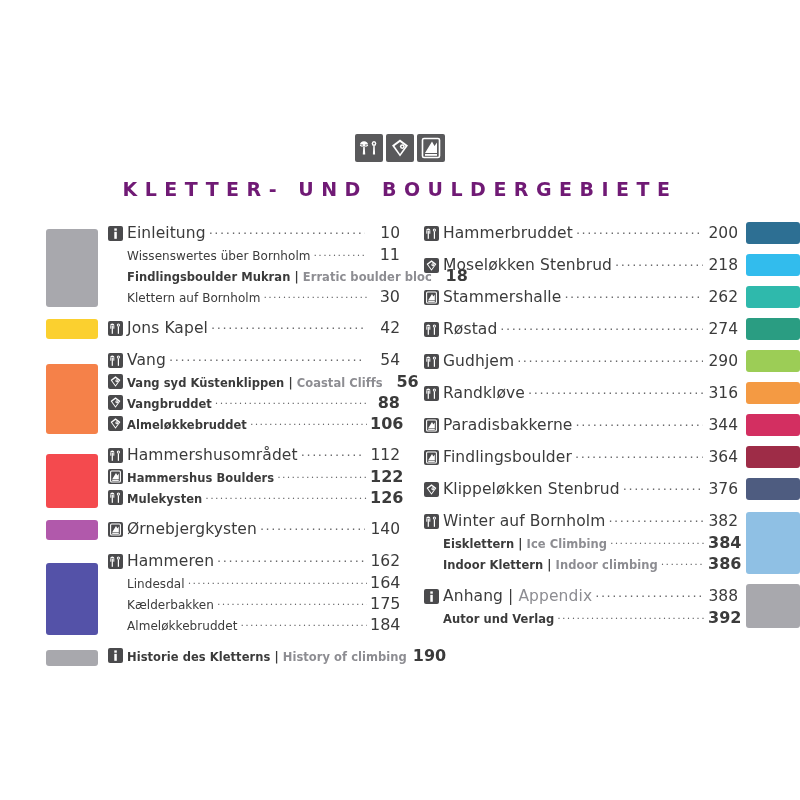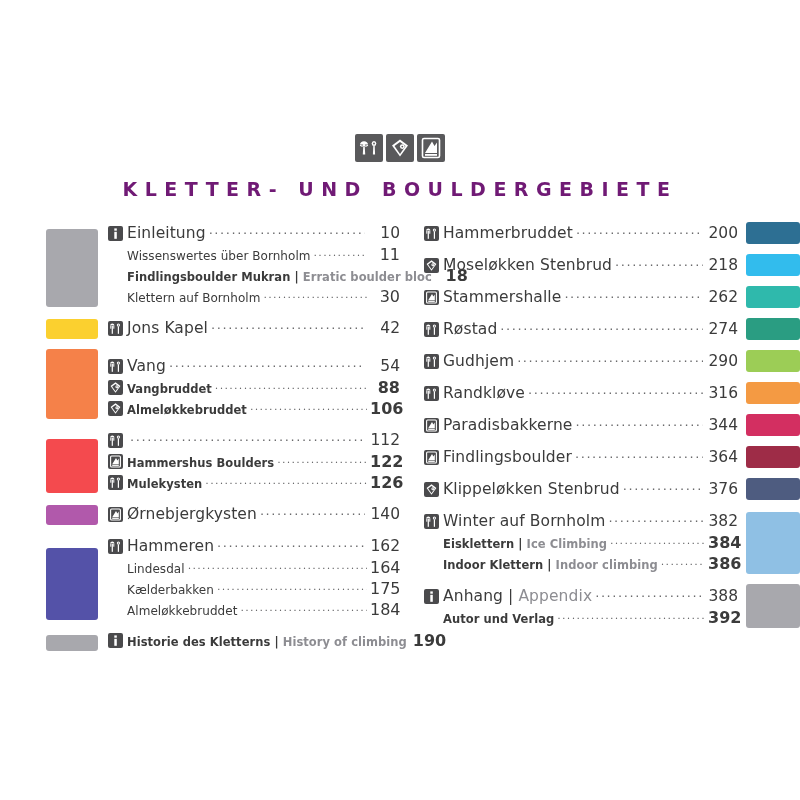--- a/index.html
+++ b/index.html
@@ -284,340 +284,354 @@
             </div>
             <div class="row sub">
               <span class="ico">
                 <svg width="15" height="15" viewBox="0 0 15 15">
                   <path d="M7.5 2.3 L12.4 5.9 L7.5 12.8 L2.6 5.9 Z" fill="#fff"></path>
                   <path d="M7.5 4 L10.9 6.5 L7.5 11.2 L4.1 6.5 Z" fill="#4a4a4c"></path>
                   <circle cx="8.9" cy="6.7" r="1.5" fill="#fff"></circle>
                   <circle cx="8.9" cy="6.7" r="0.55" fill="#4a4a4c"></circle>
                 </svg>
               </span>
-              <span class="label">Vangbruddet</span>
-              <span class="dots"></span>
-              <span class="pg">88</span>
+              <span class="label">Vang syd Küstenklippen | <span class="alt">Coastal Cliffs</span></span>
+              <span class="dots"></span>
+              <span class="pg">56</span>
             </div>
             <div class="row sub">
               <span class="ico">
                 <svg width="15" height="15" viewBox="0 0 15 15">
                   <path d="M7.5 2.3 L12.4 5.9 L7.5 12.8 L2.6 5.9 Z" fill="#fff"></path>
                   <path d="M7.5 4 L10.9 6.5 L7.5 11.2 L4.1 6.5 Z" fill="#4a4a4c"></path>
                   <circle cx="8.9" cy="6.7" r="1.5" fill="#fff"></circle>
                   <circle cx="8.9" cy="6.7" r="0.55" fill="#4a4a4c"></circle>
                 </svg>
               </span>
-              <span class="label">Almeløkkebruddet</span>
-              <span class="dots"></span>
-              <span class="pg">106</span>
-            </div>
-          </div>
-        </div>
-        <div class="group">
-          <div class="swatch" style="background: rgb(244, 74, 78); height: 54px;"></div>
-          <div class="entries">
-            <div class="row main-row">
-              <span class="ico">
-                <svg width="15" height="15" viewBox="0 0 15 15">
-                  <g fill="#fff">
-                    <path d="M4.3 2.6c-1.1 0-2 .8-2 1.7h4c0-.9-.9-1.7-2-1.7z"></path>
-                    <rect x="3.7" y="4.8" width="1.2" height="8"></rect>
-                    <rect x="2.3" y="4.4" width="1" height="3.3"></rect>
-                    <rect x="5.3" y="4.4" width="1" height="3.3"></rect>
-                    <ellipse cx="10.4" cy="4.1" rx="1.6" ry="1.7"></ellipse>
-                    <circle cx="10.4" cy="4.1" r="0.6" fill="#4a4a4c"></circle>
-                    <rect x="9.8" y="5.6" width="1.2" height="7.2"></rect>
-                  </g>
-                </svg>
-              </span>
-              <span class="dots"></span>
-              <span class="pg">112</span>
-            </div>
-            <div class="row sub">
-              <span class="ico">
-                <svg width="15" height="15" viewBox="0 0 15 15">
-                  <rect x="2.6" y="2" width="9.8" height="11" rx="1" fill="none" stroke="#fff" stroke-width="1.1"></rect>
-                  <path d="M4.2 10.2 L8 3.9 L9.4 6.4 L10.8 4.4 L10.8 10.2 Z" fill="#fff"></path>
-                  <rect x="4.2" y="10.8" width="6.6" height="1.1" fill="#fff"></rect>
-                </svg>
-              </span>
-              <span class="label">Hammershus Boulders</span>
-              <span class="dots"></span>
-              <span class="pg">122</span>
-            </div>
-            <div class="row sub">
-              <span class="ico">
-                <svg width="15" height="15" viewBox="0 0 15 15">
-                  <g fill="#fff">
-                    <path d="M4.3 2.6c-1.1 0-2 .8-2 1.7h4c0-.9-.9-1.7-2-1.7z"></path>
-                    <rect x="3.7" y="4.8" width="1.2" height="8"></rect>
-                    <rect x="2.3" y="4.4" width="1" height="3.3"></rect>
-                    <rect x="5.3" y="4.4" width="1" height="3.3"></rect>
-                    <ellipse cx="10.4" cy="4.1" rx="1.6" ry="1.7"></ellipse>
-                    <circle cx="10.4" cy="4.1" r="0.6" fill="#4a4a4c"></circle>
-                    <rect x="9.8" y="5.6" width="1.2" height="7.2"></rect>
-                  </g>
-                </svg>
-              </span>
-              <span class="label">Mulekysten</span>
-              <span class="dots"></span>
-              <span class="pg">126</span>
-            </div>
-          </div>
-        </div>
-        <div class="group">
-          <div class="swatch" style="background: rgb(177, 89, 171); height: 20px;"></div>
-          <div class="entries">
-            <div class="row main-row">
-              <span class="ico">
-                <svg width="15" height="15" viewBox="0 0 15 15">
-                  <rect x="2.6" y="2" width="9.8" height="11" rx="1" fill="none" stroke="#fff" stroke-width="1.1"></rect>
-                  <path d="M4.2 10.2 L8 3.9 L9.4 6.4 L10.8 4.4 L10.8 10.2 Z" fill="#fff"></path>
-                  <rect x="4.2" y="10.8" width="6.6" height="1.1" fill="#fff"></rect>
-                </svg>
-              </span>
-              <span class="label">Ørnebjergkysten</span>
-              <span class="dots"></span>
-              <span class="pg">140</span>
-            </div>
-          </div>
-        </div>
-        <div class="group">
-          <div class="swatch" style="background: rgb(84, 82, 168); height: 72px;"></div>
-          <div class="entries">
-            <div class="row main-row">
-              <span class="ico">
-                <svg width="15" height="15" viewBox="0 0 15 15">
-                  <g fill="#fff">
-                    <path d="M4.3 2.6c-1.1 0-2 .8-2 1.7h4c0-.9-.9-1.7-2-1.7z"></path>
-                    <rect x="3.7" y="4.8" width="1.2" height="8"></rect>
-                    <rect x="2.3" y="4.4" width="1" height="3.3"></rect>
-                    <rect x="5.3" y="4.4" width="1" height="3.3"></rect>
-                    <ellipse cx="10.4" cy="4.1" rx="1.6" ry="1.7"></ellipse>
-                    <circle cx="10.4" cy="4.1" r="0.6" fill="#4a4a4c"></circle>
-                    <rect x="9.8" y="5.6" width="1.2" height="7.2"></rect>
-                  </g>
-                </svg>
-              </span>
-              <span class="label">Hammeren</span>
-              <span class="dots"></span>
-              <span class="pg">162</span>
-            </div>
-            <div class="row sub light">
-              <span class="ico-spacer"></span>
-              <span class="label">Lindesdal</span>
-              <span class="dots"></span>
-              <span class="pg">164</span>
-            </div>
-            <div class="row sub light">
-              <span class="ico-spacer"></span>
-              <span class="label">Kælderbakken</span>
-              <span class="dots"></span>
-              <span class="pg">175</span>
-            </div>
-            <div class="row sub light">
-              <span class="ico-spacer"></span>
-              <span class="label">Almeløkkebruddet</span>
-              <span class="dots"></span>
-              <span class="pg">184</span>
-            </div>
-          </div>
-        </div>
-        <div class="group">
-          <div class="swatch" style="background: rgb(168, 168, 173); height: 16px;"></div>
-          <div class="entries">
-            <div class="row sub">
-              <span class="ico">
-                <svg width="15" height="15" viewBox="0 0 15 15">
-                  <rect x="6.3" y="2.4" width="2.5" height="2.3" fill="#fff"></rect>
-                  <rect x="6.3" y="5.8" width="2.5" height="7" fill="#fff"></rect>
-                </svg>
-              </span>
-              <span class="label">Historie des Kletterns | <span class="alt">History of climbing</span></span>
-              <span class="dots"></span>
-              <span class="pg">190</span>
-            </div>
-          </div>
-        </div>
-      </div>
-    <div class="col col-right">
-        <div class="group">
-          <div class="swatch" style="background: rgb(45, 111, 147); height: 22px;"></div>
-          <div class="entries">
-            <div class="row main-row">
-              <span class="ico">
-                <svg width="15" height="15" viewBox="0 0 15 15">
-                  <g fill="#fff">
-                    <path d="M4.3 2.6c-1.1 0-2 .8-2 1.7h4c0-.9-.9-1.7-2-1.7z"></path>
-                    <rect x="3.7" y="4.8" width="1.2" height="8"></rect>
-                    <rect x="2.3" y="4.4" width="1" height="3.3"></rect>
-                    <rect x="5.3" y="4.4" width="1" height="3.3"></rect>
-                    <ellipse cx="10.4" cy="4.1" rx="1.6" ry="1.7"></ellipse>
-                    <circle cx="10.4" cy="4.1" r="0.6" fill="#4a4a4c"></circle>
-                    <rect x="9.8" y="5.6" width="1.2" height="7.2"></rect>
-                  </g>
-                </svg>
-              </span>
-              <span class="label">Hammerbruddet</span>
-              <span class="dots"></span>
-              <span class="pg">200</span>
-            </div>
-          </div>
-        </div>
-        <div class="group">
-          <div class="swatch" style="background: rgb(50, 188, 237); height: 22px;"></div>
-          <div class="entries">
-            <div class="row main-row">
+              <span class="label">Vangbruddet</span>
+              <span class="dots"></span>
+              <span class="pg">88</span>
+            </div>
+            <div class="row sub">
               <span class="ico">
                 <svg width="15" height="15" viewBox="0 0 15 15">
                   <path d="M7.5 2.3 L12.4 5.9 L7.5 12.8 L2.6 5.9 Z" fill="#fff"></path>
                   <path d="M7.5 4 L10.9 6.5 L7.5 11.2 L4.1 6.5 Z" fill="#4a4a4c"></path>
                   <circle cx="8.9" cy="6.7" r="1.5" fill="#fff"></circle>
                   <circle cx="8.9" cy="6.7" r="0.55" fill="#4a4a4c"></circle>
                 </svg>
               </span>
-              <span class="label">Moseløkken Stenbrud</span>
-              <span class="dots"></span>
-              <span class="pg">218</span>
-            </div>
-          </div>
-        </div>
-        <div class="group">
-          <div class="swatch" style="background: rgb(47, 185, 172); height: 22px;"></div>
-          <div class="entries">
-            <div class="row main-row">
+              <span class="label">Almeløkkebruddet</span>
+              <span class="dots"></span>
+              <span class="pg">106</span>
+            </div>
+          </div>
+        </div>
+        <div class="group">
+          <div class="swatch" style="background: rgb(244, 74, 78); height: 54px;"></div>
+          <div class="entries">
+            <div class="row main-row">
+              <span class="ico">
+                <svg width="15" height="15" viewBox="0 0 15 15">
+                  <g fill="#fff">
+                    <path d="M4.3 2.6c-1.1 0-2 .8-2 1.7h4c0-.9-.9-1.7-2-1.7z"></path>
+                    <rect x="3.7" y="4.8" width="1.2" height="8"></rect>
+                    <rect x="2.3" y="4.4" width="1" height="3.3"></rect>
+                    <rect x="5.3" y="4.4" width="1" height="3.3"></rect>
+                    <ellipse cx="10.4" cy="4.1" rx="1.6" ry="1.7"></ellipse>
+                    <circle cx="10.4" cy="4.1" r="0.6" fill="#4a4a4c"></circle>
+                    <rect x="9.8" y="5.6" width="1.2" height="7.2"></rect>
+                  </g>
+                </svg>
+              </span>
+              <span class="label">Hammershusområdet</span>
+              <span class="dots"></span>
+              <span class="pg">112</span>
+            </div>
+            <div class="row sub">
               <span class="ico">
                 <svg width="15" height="15" viewBox="0 0 15 15">
                   <rect x="2.6" y="2" width="9.8" height="11" rx="1" fill="none" stroke="#fff" stroke-width="1.1"></rect>
                   <path d="M4.2 10.2 L8 3.9 L9.4 6.4 L10.8 4.4 L10.8 10.2 Z" fill="#fff"></path>
                   <rect x="4.2" y="10.8" width="6.6" height="1.1" fill="#fff"></rect>
                 </svg>
               </span>
-              <span class="label">Stammershalle</span>
-              <span class="dots"></span>
-              <span class="pg">262</span>
-            </div>
-          </div>
-        </div>
-        <div class="group">
-          <div class="swatch" style="background: rgb(42, 157, 130); height: 22px;"></div>
-          <div class="entries">
-            <div class="row main-row">
-              <span class="ico">
-                <svg width="15" height="15" viewBox="0 0 15 15">
-                  <g fill="#fff">
-                    <path d="M4.3 2.6c-1.1 0-2 .8-2 1.7h4c0-.9-.9-1.7-2-1.7z"></path>
-                    <rect x="3.7" y="4.8" width="1.2" height="8"></rect>
-                    <rect x="2.3" y="4.4" width="1" height="3.3"></rect>
-                    <rect x="5.3" y="4.4" width="1" height="3.3"></rect>
-                    <ellipse cx="10.4" cy="4.1" rx="1.6" ry="1.7"></ellipse>
-                    <circle cx="10.4" cy="4.1" r="0.6" fill="#4a4a4c"></circle>
-                    <rect x="9.8" y="5.6" width="1.2" height="7.2"></rect>
-                  </g>
-                </svg>
-              </span>
-              <span class="label">Røstad</span>
-              <span class="dots"></span>
-              <span class="pg">274</span>
-            </div>
-          </div>
-        </div>
-        <div class="group">
-          <div class="swatch" style="background: rgb(156, 205, 86); height: 22px;"></div>
-          <div class="entries">
-            <div class="row main-row">
-              <span class="ico">
-                <svg width="15" height="15" viewBox="0 0 15 15">
-                  <g fill="#fff">
-                    <path d="M4.3 2.6c-1.1 0-2 .8-2 1.7h4c0-.9-.9-1.7-2-1.7z"></path>
-                    <rect x="3.7" y="4.8" width="1.2" height="8"></rect>
-                    <rect x="2.3" y="4.4" width="1" height="3.3"></rect>
-                    <rect x="5.3" y="4.4" width="1" height="3.3"></rect>
-                    <ellipse cx="10.4" cy="4.1" rx="1.6" ry="1.7"></ellipse>
-                    <circle cx="10.4" cy="4.1" r="0.6" fill="#4a4a4c"></circle>
-                    <rect x="9.8" y="5.6" width="1.2" height="7.2"></rect>
-                  </g>
-                </svg>
-              </span>
-              <span class="label">Gudhjem </span>
-              <span class="dots"></span>
-              <span class="pg">290</span>
-            </div>
-          </div>
-        </div>
-        <div class="group">
-          <div class="swatch" style="background: rgb(244, 154, 67); height: 22px;"></div>
-          <div class="entries">
-            <div class="row main-row">
-              <span class="ico">
-                <svg width="15" height="15" viewBox="0 0 15 15">
-                  <g fill="#fff">
-                    <path d="M4.3 2.6c-1.1 0-2 .8-2 1.7h4c0-.9-.9-1.7-2-1.7z"></path>
-                    <rect x="3.7" y="4.8" width="1.2" height="8"></rect>
-                    <rect x="2.3" y="4.4" width="1" height="3.3"></rect>
-                    <rect x="5.3" y="4.4" width="1" height="3.3"></rect>
-                    <ellipse cx="10.4" cy="4.1" rx="1.6" ry="1.7"></ellipse>
-                    <circle cx="10.4" cy="4.1" r="0.6" fill="#4a4a4c"></circle>
-                    <rect x="9.8" y="5.6" width="1.2" height="7.2"></rect>
-                  </g>
-                </svg>
-              </span>
-              <span class="label">Randkløve</span>
-              <span class="dots"></span>
-              <span class="pg">316</span>
-            </div>
-          </div>
-        </div>
-        <div class="group">
-          <div class="swatch" style="background: rgb(211, 47, 97); height: 22px;"></div>
+              <span class="label">Hammershus Boulders</span>
+              <span class="dots"></span>
+              <span class="pg">122</span>
+            </div>
+            <div class="row sub">
+              <span class="ico">
+                <svg width="15" height="15" viewBox="0 0 15 15">
+                  <g fill="#fff">
+                    <path d="M4.3 2.6c-1.1 0-2 .8-2 1.7h4c0-.9-.9-1.7-2-1.7z"></path>
+                    <rect x="3.7" y="4.8" width="1.2" height="8"></rect>
+                    <rect x="2.3" y="4.4" width="1" height="3.3"></rect>
+                    <rect x="5.3" y="4.4" width="1" height="3.3"></rect>
+                    <ellipse cx="10.4" cy="4.1" rx="1.6" ry="1.7"></ellipse>
+                    <circle cx="10.4" cy="4.1" r="0.6" fill="#4a4a4c"></circle>
+                    <rect x="9.8" y="5.6" width="1.2" height="7.2"></rect>
+                  </g>
+                </svg>
+              </span>
+              <span class="label">Mulekysten</span>
+              <span class="dots"></span>
+              <span class="pg">126</span>
+            </div>
+          </div>
+        </div>
+        <div class="group">
+          <div class="swatch" style="background: rgb(177, 89, 171); height: 20px;"></div>
           <div class="entries">
             <div class="row main-row">
               <span class="ico">
                 <svg width="15" height="15" viewBox="0 0 15 15">
                   <rect x="2.6" y="2" width="9.8" height="11" rx="1" fill="none" stroke="#fff" stroke-width="1.1"></rect>
                   <path d="M4.2 10.2 L8 3.9 L9.4 6.4 L10.8 4.4 L10.8 10.2 Z" fill="#fff"></path>
                   <rect x="4.2" y="10.8" width="6.6" height="1.1" fill="#fff"></rect>
                 </svg>
               </span>
-              <span class="label">Paradisbakkerne</span>
-              <span class="dots"></span>
-              <span class="pg">344</span>
-            </div>
-          </div>
-        </div>
-        <div class="group">
-          <div class="swatch" style="background: rgb(158, 44, 71); height: 22px;"></div>
-          <div class="entries">
-            <div class="row main-row">
-              <span class="ico">
-                <svg width="15" height="15" viewBox="0 0 15 15">
-                  <rect x="2.6" y="2" width="9.8" height="11" rx="1" fill="none" stroke="#fff" stroke-width="1.1"></rect>
-                  <path d="M4.2 10.2 L8 3.9 L9.4 6.4 L10.8 4.4 L10.8 10.2 Z" fill="#fff"></path>
-                  <rect x="4.2" y="10.8" width="6.6" height="1.1" fill="#fff"></rect>
-                </svg>
-              </span>
-              <span class="label">Findlingsboulder</span>
-              <span class="dots"></span>
-              <span class="pg">364</span>
-            </div>
-          </div>
-        </div>
-        <div class="group">
-          <div class="swatch" style="background: rgb(78, 92, 128); height: 22px;"></div>
+              <span class="label">Ørnebjergkysten</span>
+              <span class="dots"></span>
+              <span class="pg">140</span>
+            </div>
+          </div>
+        </div>
+        <div class="group">
+          <div class="swatch" style="background: rgb(84, 82, 168); height: 72px;"></div>
+          <div class="entries">
+            <div class="row main-row">
+              <span class="ico">
+                <svg width="15" height="15" viewBox="0 0 15 15">
+                  <g fill="#fff">
+                    <path d="M4.3 2.6c-1.1 0-2 .8-2 1.7h4c0-.9-.9-1.7-2-1.7z"></path>
+                    <rect x="3.7" y="4.8" width="1.2" height="8"></rect>
+                    <rect x="2.3" y="4.4" width="1" height="3.3"></rect>
+                    <rect x="5.3" y="4.4" width="1" height="3.3"></rect>
+                    <ellipse cx="10.4" cy="4.1" rx="1.6" ry="1.7"></ellipse>
+                    <circle cx="10.4" cy="4.1" r="0.6" fill="#4a4a4c"></circle>
+                    <rect x="9.8" y="5.6" width="1.2" height="7.2"></rect>
+                  </g>
+                </svg>
+              </span>
+              <span class="label">Hammeren</span>
+              <span class="dots"></span>
+              <span class="pg">162</span>
+            </div>
+            <div class="row sub light">
+              <span class="ico-spacer"></span>
+              <span class="label">Lindesdal</span>
+              <span class="dots"></span>
+              <span class="pg">164</span>
+            </div>
+            <div class="row sub light">
+              <span class="ico-spacer"></span>
+              <span class="label">Kælderbakken</span>
+              <span class="dots"></span>
+              <span class="pg">175</span>
+            </div>
+            <div class="row sub light">
+              <span class="ico-spacer"></span>
+              <span class="label">Almeløkkebruddet</span>
+              <span class="dots"></span>
+              <span class="pg">184</span>
+            </div>
+          </div>
+        </div>
+        <div class="group">
+          <div class="swatch" style="background: rgb(168, 168, 173); height: 16px;"></div>
+          <div class="entries">
+            <div class="row sub">
+              <span class="ico">
+                <svg width="15" height="15" viewBox="0 0 15 15">
+                  <rect x="6.3" y="2.4" width="2.5" height="2.3" fill="#fff"></rect>
+                  <rect x="6.3" y="5.8" width="2.5" height="7" fill="#fff"></rect>
+                </svg>
+              </span>
+              <span class="label">Historie des Kletterns | <span class="alt">History of climbing</span></span>
+              <span class="dots"></span>
+              <span class="pg">190</span>
+            </div>
+          </div>
+        </div>
+      </div>
+    <div class="col col-right">
+        <div class="group">
+          <div class="swatch" style="background: rgb(45, 111, 147); height: 22px;"></div>
+          <div class="entries">
+            <div class="row main-row">
+              <span class="ico">
+                <svg width="15" height="15" viewBox="0 0 15 15">
+                  <g fill="#fff">
+                    <path d="M4.3 2.6c-1.1 0-2 .8-2 1.7h4c0-.9-.9-1.7-2-1.7z"></path>
+                    <rect x="3.7" y="4.8" width="1.2" height="8"></rect>
+                    <rect x="2.3" y="4.4" width="1" height="3.3"></rect>
+                    <rect x="5.3" y="4.4" width="1" height="3.3"></rect>
+                    <ellipse cx="10.4" cy="4.1" rx="1.6" ry="1.7"></ellipse>
+                    <circle cx="10.4" cy="4.1" r="0.6" fill="#4a4a4c"></circle>
+                    <rect x="9.8" y="5.6" width="1.2" height="7.2"></rect>
+                  </g>
+                </svg>
+              </span>
+              <span class="label">Hammerbruddet</span>
+              <span class="dots"></span>
+              <span class="pg">200</span>
+            </div>
+          </div>
+        </div>
+        <div class="group">
+          <div class="swatch" style="background: rgb(50, 188, 237); height: 22px;"></div>
           <div class="entries">
             <div class="row main-row">
               <span class="ico">
                 <svg width="15" height="15" viewBox="0 0 15 15">
                   <path d="M7.5 2.3 L12.4 5.9 L7.5 12.8 L2.6 5.9 Z" fill="#fff"></path>
                   <path d="M7.5 4 L10.9 6.5 L7.5 11.2 L4.1 6.5 Z" fill="#4a4a4c"></path>
                   <circle cx="8.9" cy="6.7" r="1.5" fill="#fff"></circle>
                   <circle cx="8.9" cy="6.7" r="0.55" fill="#4a4a4c"></circle>
                 </svg>
               </span>
+              <span class="label">Moseløkken Stenbrud</span>
+              <span class="dots"></span>
+              <span class="pg">218</span>
+            </div>
+          </div>
+        </div>
+        <div class="group">
+          <div class="swatch" style="background: rgb(47, 185, 172); height: 22px;"></div>
+          <div class="entries">
+            <div class="row main-row">
+              <span class="ico">
+                <svg width="15" height="15" viewBox="0 0 15 15">
+                  <rect x="2.6" y="2" width="9.8" height="11" rx="1" fill="none" stroke="#fff" stroke-width="1.1"></rect>
+                  <path d="M4.2 10.2 L8 3.9 L9.4 6.4 L10.8 4.4 L10.8 10.2 Z" fill="#fff"></path>
+                  <rect x="4.2" y="10.8" width="6.6" height="1.1" fill="#fff"></rect>
+                </svg>
+              </span>
+              <span class="label">Stammershalle</span>
+              <span class="dots"></span>
+              <span class="pg">262</span>
+            </div>
+          </div>
+        </div>
+        <div class="group">
+          <div class="swatch" style="background: rgb(42, 157, 130); height: 22px;"></div>
+          <div class="entries">
+            <div class="row main-row">
+              <span class="ico">
+                <svg width="15" height="15" viewBox="0 0 15 15">
+                  <g fill="#fff">
+                    <path d="M4.3 2.6c-1.1 0-2 .8-2 1.7h4c0-.9-.9-1.7-2-1.7z"></path>
+                    <rect x="3.7" y="4.8" width="1.2" height="8"></rect>
+                    <rect x="2.3" y="4.4" width="1" height="3.3"></rect>
+                    <rect x="5.3" y="4.4" width="1" height="3.3"></rect>
+                    <ellipse cx="10.4" cy="4.1" rx="1.6" ry="1.7"></ellipse>
+                    <circle cx="10.4" cy="4.1" r="0.6" fill="#4a4a4c"></circle>
+                    <rect x="9.8" y="5.6" width="1.2" height="7.2"></rect>
+                  </g>
+                </svg>
+              </span>
+              <span class="label">Røstad</span>
+              <span class="dots"></span>
+              <span class="pg">274</span>
+            </div>
+          </div>
+        </div>
+        <div class="group">
+          <div class="swatch" style="background: rgb(156, 205, 86); height: 22px;"></div>
+          <div class="entries">
+            <div class="row main-row">
+              <span class="ico">
+                <svg width="15" height="15" viewBox="0 0 15 15">
+                  <g fill="#fff">
+                    <path d="M4.3 2.6c-1.1 0-2 .8-2 1.7h4c0-.9-.9-1.7-2-1.7z"></path>
+                    <rect x="3.7" y="4.8" width="1.2" height="8"></rect>
+                    <rect x="2.3" y="4.4" width="1" height="3.3"></rect>
+                    <rect x="5.3" y="4.4" width="1" height="3.3"></rect>
+                    <ellipse cx="10.4" cy="4.1" rx="1.6" ry="1.7"></ellipse>
+                    <circle cx="10.4" cy="4.1" r="0.6" fill="#4a4a4c"></circle>
+                    <rect x="9.8" y="5.6" width="1.2" height="7.2"></rect>
+                  </g>
+                </svg>
+              </span>
+              <span class="label">Gudhjem </span>
+              <span class="dots"></span>
+              <span class="pg">290</span>
+            </div>
+          </div>
+        </div>
+        <div class="group">
+          <div class="swatch" style="background: rgb(244, 154, 67); height: 22px;"></div>
+          <div class="entries">
+            <div class="row main-row">
+              <span class="ico">
+                <svg width="15" height="15" viewBox="0 0 15 15">
+                  <g fill="#fff">
+                    <path d="M4.3 2.6c-1.1 0-2 .8-2 1.7h4c0-.9-.9-1.7-2-1.7z"></path>
+                    <rect x="3.7" y="4.8" width="1.2" height="8"></rect>
+                    <rect x="2.3" y="4.4" width="1" height="3.3"></rect>
+                    <rect x="5.3" y="4.4" width="1" height="3.3"></rect>
+                    <ellipse cx="10.4" cy="4.1" rx="1.6" ry="1.7"></ellipse>
+                    <circle cx="10.4" cy="4.1" r="0.6" fill="#4a4a4c"></circle>
+                    <rect x="9.8" y="5.6" width="1.2" height="7.2"></rect>
+                  </g>
+                </svg>
+              </span>
+              <span class="label">Randkløve</span>
+              <span class="dots"></span>
+              <span class="pg">316</span>
+            </div>
+          </div>
+        </div>
+        <div class="group">
+          <div class="swatch" style="background: rgb(211, 47, 97); height: 22px;"></div>
+          <div class="entries">
+            <div class="row main-row">
+              <span class="ico">
+                <svg width="15" height="15" viewBox="0 0 15 15">
+                  <rect x="2.6" y="2" width="9.8" height="11" rx="1" fill="none" stroke="#fff" stroke-width="1.1"></rect>
+                  <path d="M4.2 10.2 L8 3.9 L9.4 6.4 L10.8 4.4 L10.8 10.2 Z" fill="#fff"></path>
+                  <rect x="4.2" y="10.8" width="6.6" height="1.1" fill="#fff"></rect>
+                </svg>
+              </span>
+              <span class="label">Paradisbakkerne</span>
+              <span class="dots"></span>
+              <span class="pg">344</span>
+            </div>
+          </div>
+        </div>
+        <div class="group">
+          <div class="swatch" style="background: rgb(158, 44, 71); height: 22px;"></div>
+          <div class="entries">
+            <div class="row main-row">
+              <span class="ico">
+                <svg width="15" height="15" viewBox="0 0 15 15">
+                  <rect x="2.6" y="2" width="9.8" height="11" rx="1" fill="none" stroke="#fff" stroke-width="1.1"></rect>
+                  <path d="M4.2 10.2 L8 3.9 L9.4 6.4 L10.8 4.4 L10.8 10.2 Z" fill="#fff"></path>
+                  <rect x="4.2" y="10.8" width="6.6" height="1.1" fill="#fff"></rect>
+                </svg>
+              </span>
+              <span class="label">Findlingsboulder</span>
+              <span class="dots"></span>
+              <span class="pg">364</span>
+            </div>
+          </div>
+        </div>
+        <div class="group">
+          <div class="swatch" style="background: rgb(78, 92, 128); height: 22px;"></div>
+          <div class="entries">
+            <div class="row main-row">
+              <span class="ico">
+                <svg width="15" height="15" viewBox="0 0 15 15">
+                  <path d="M7.5 2.3 L12.4 5.9 L7.5 12.8 L2.6 5.9 Z" fill="#fff"></path>
+                  <path d="M7.5 4 L10.9 6.5 L7.5 11.2 L4.1 6.5 Z" fill="#4a4a4c"></path>
+                  <circle cx="8.9" cy="6.7" r="1.5" fill="#fff"></circle>
+                  <circle cx="8.9" cy="6.7" r="0.55" fill="#4a4a4c"></circle>
+                </svg>
+              </span>
               <span class="label">Klippeløkken Stenbrud</span>
               <span class="dots"></span>
               <span class="pg">376</span>
             </div>
           </div>
         </div>
         <div class="group">
           <div class="swatch" style="background: rgb(143, 192, 228); height: 62px;"></div>
           <div class="entries">
             <div class="row main-row">

